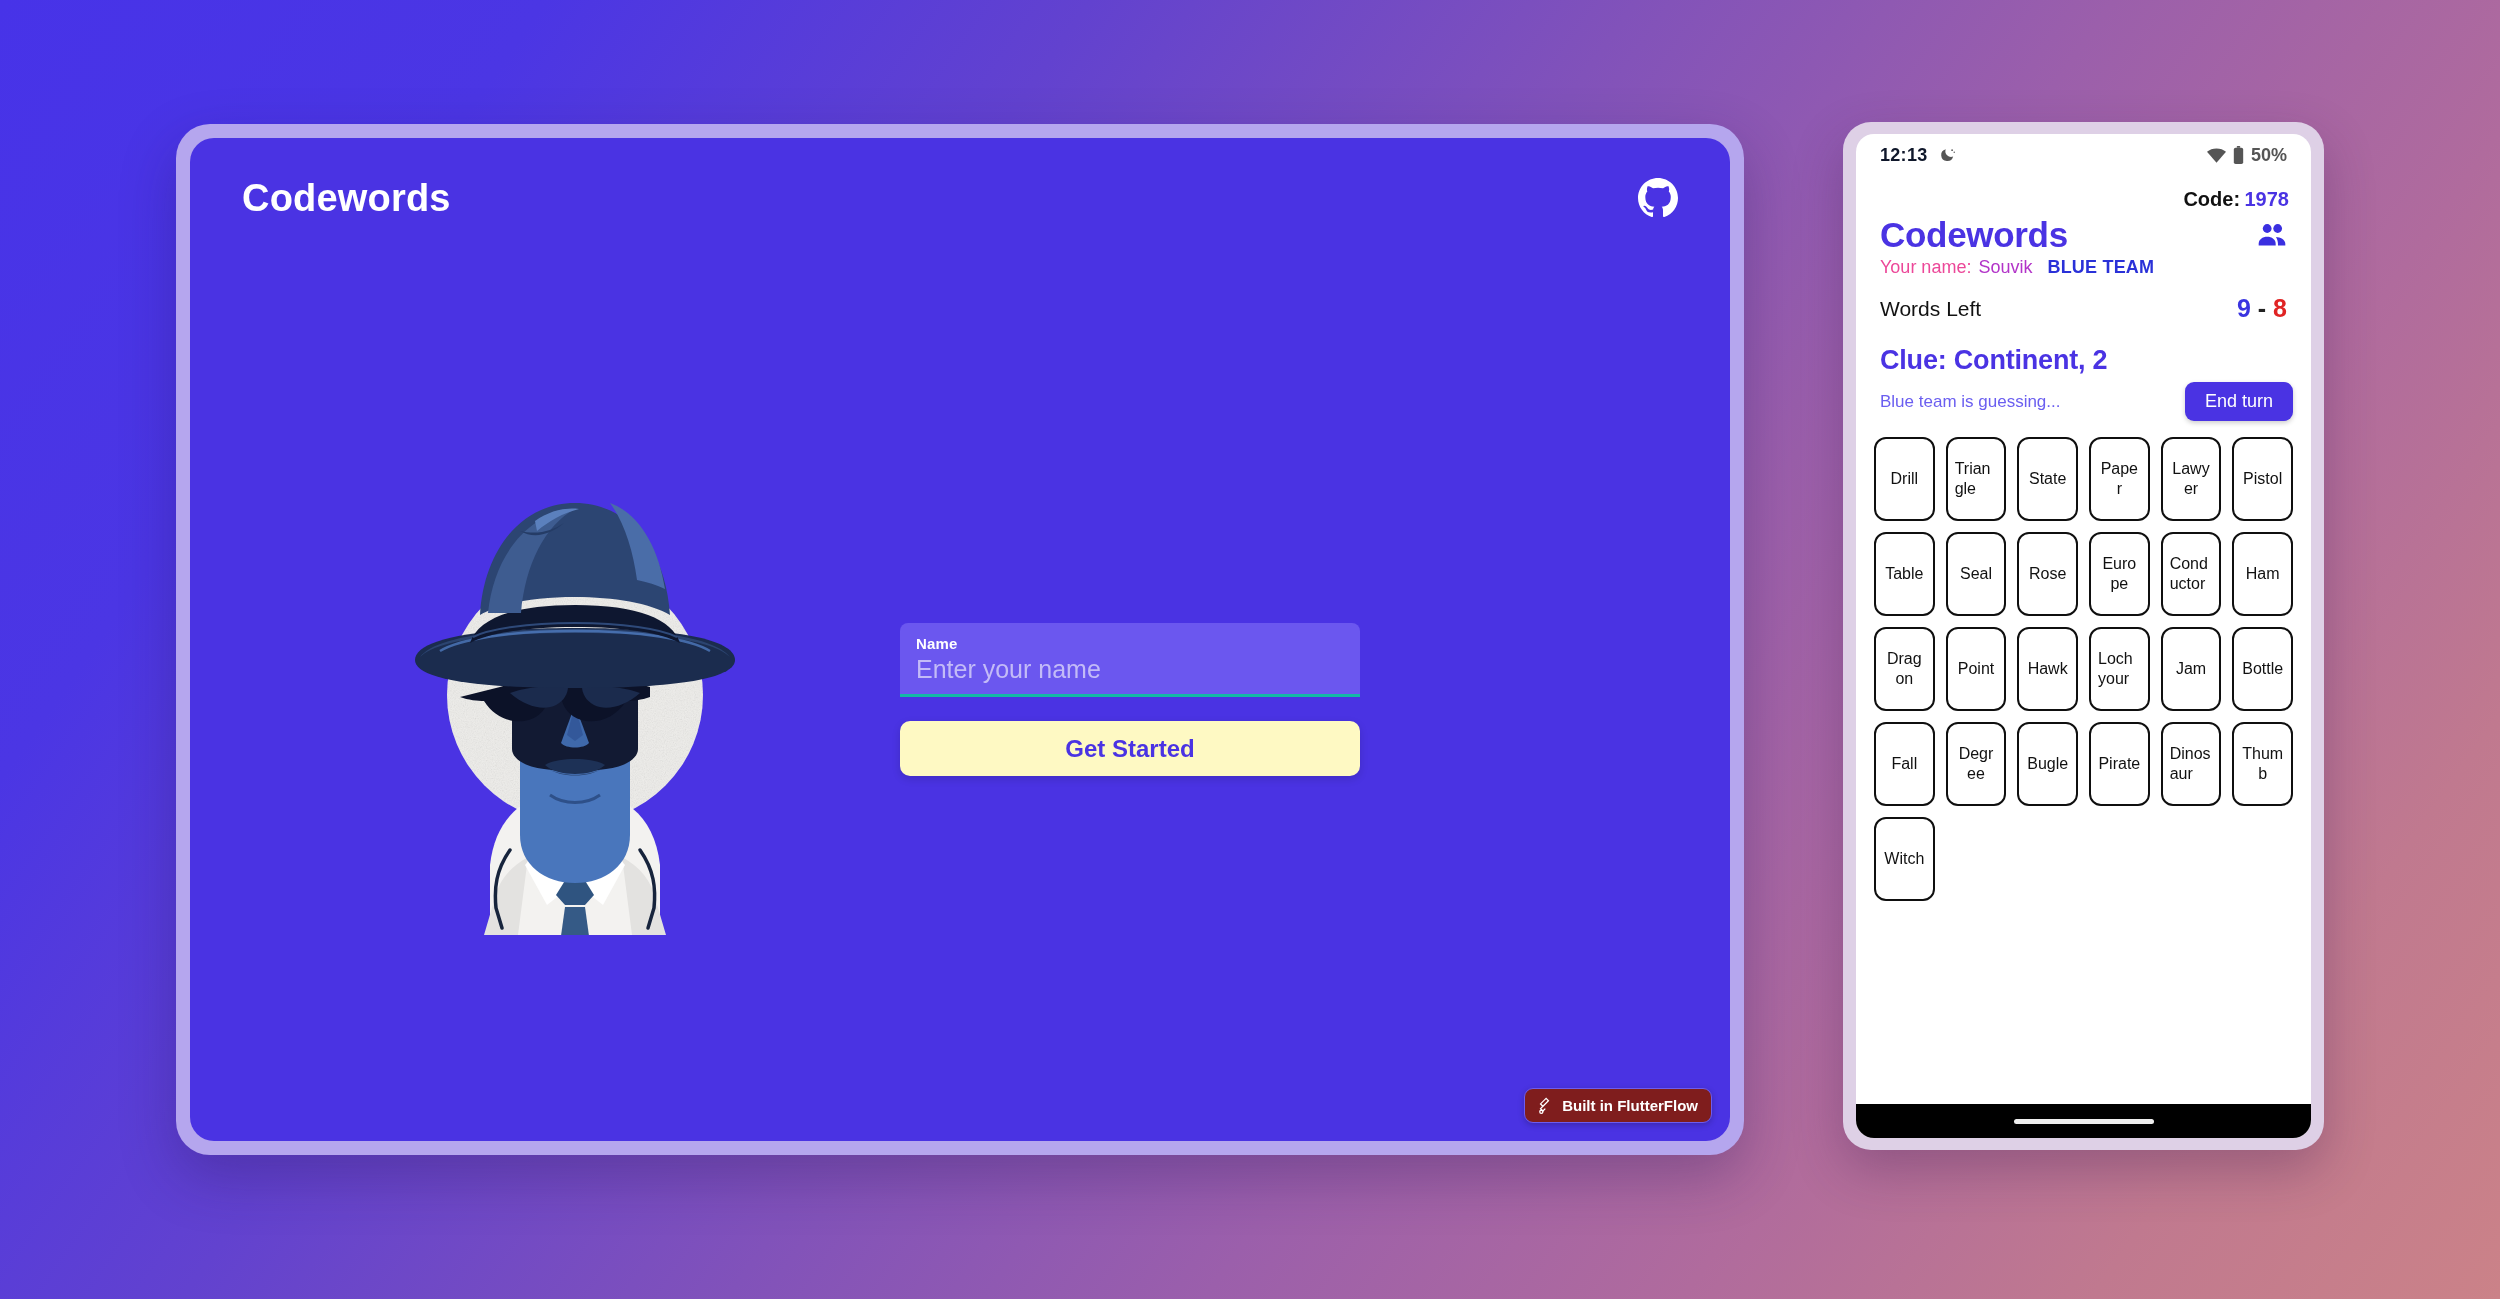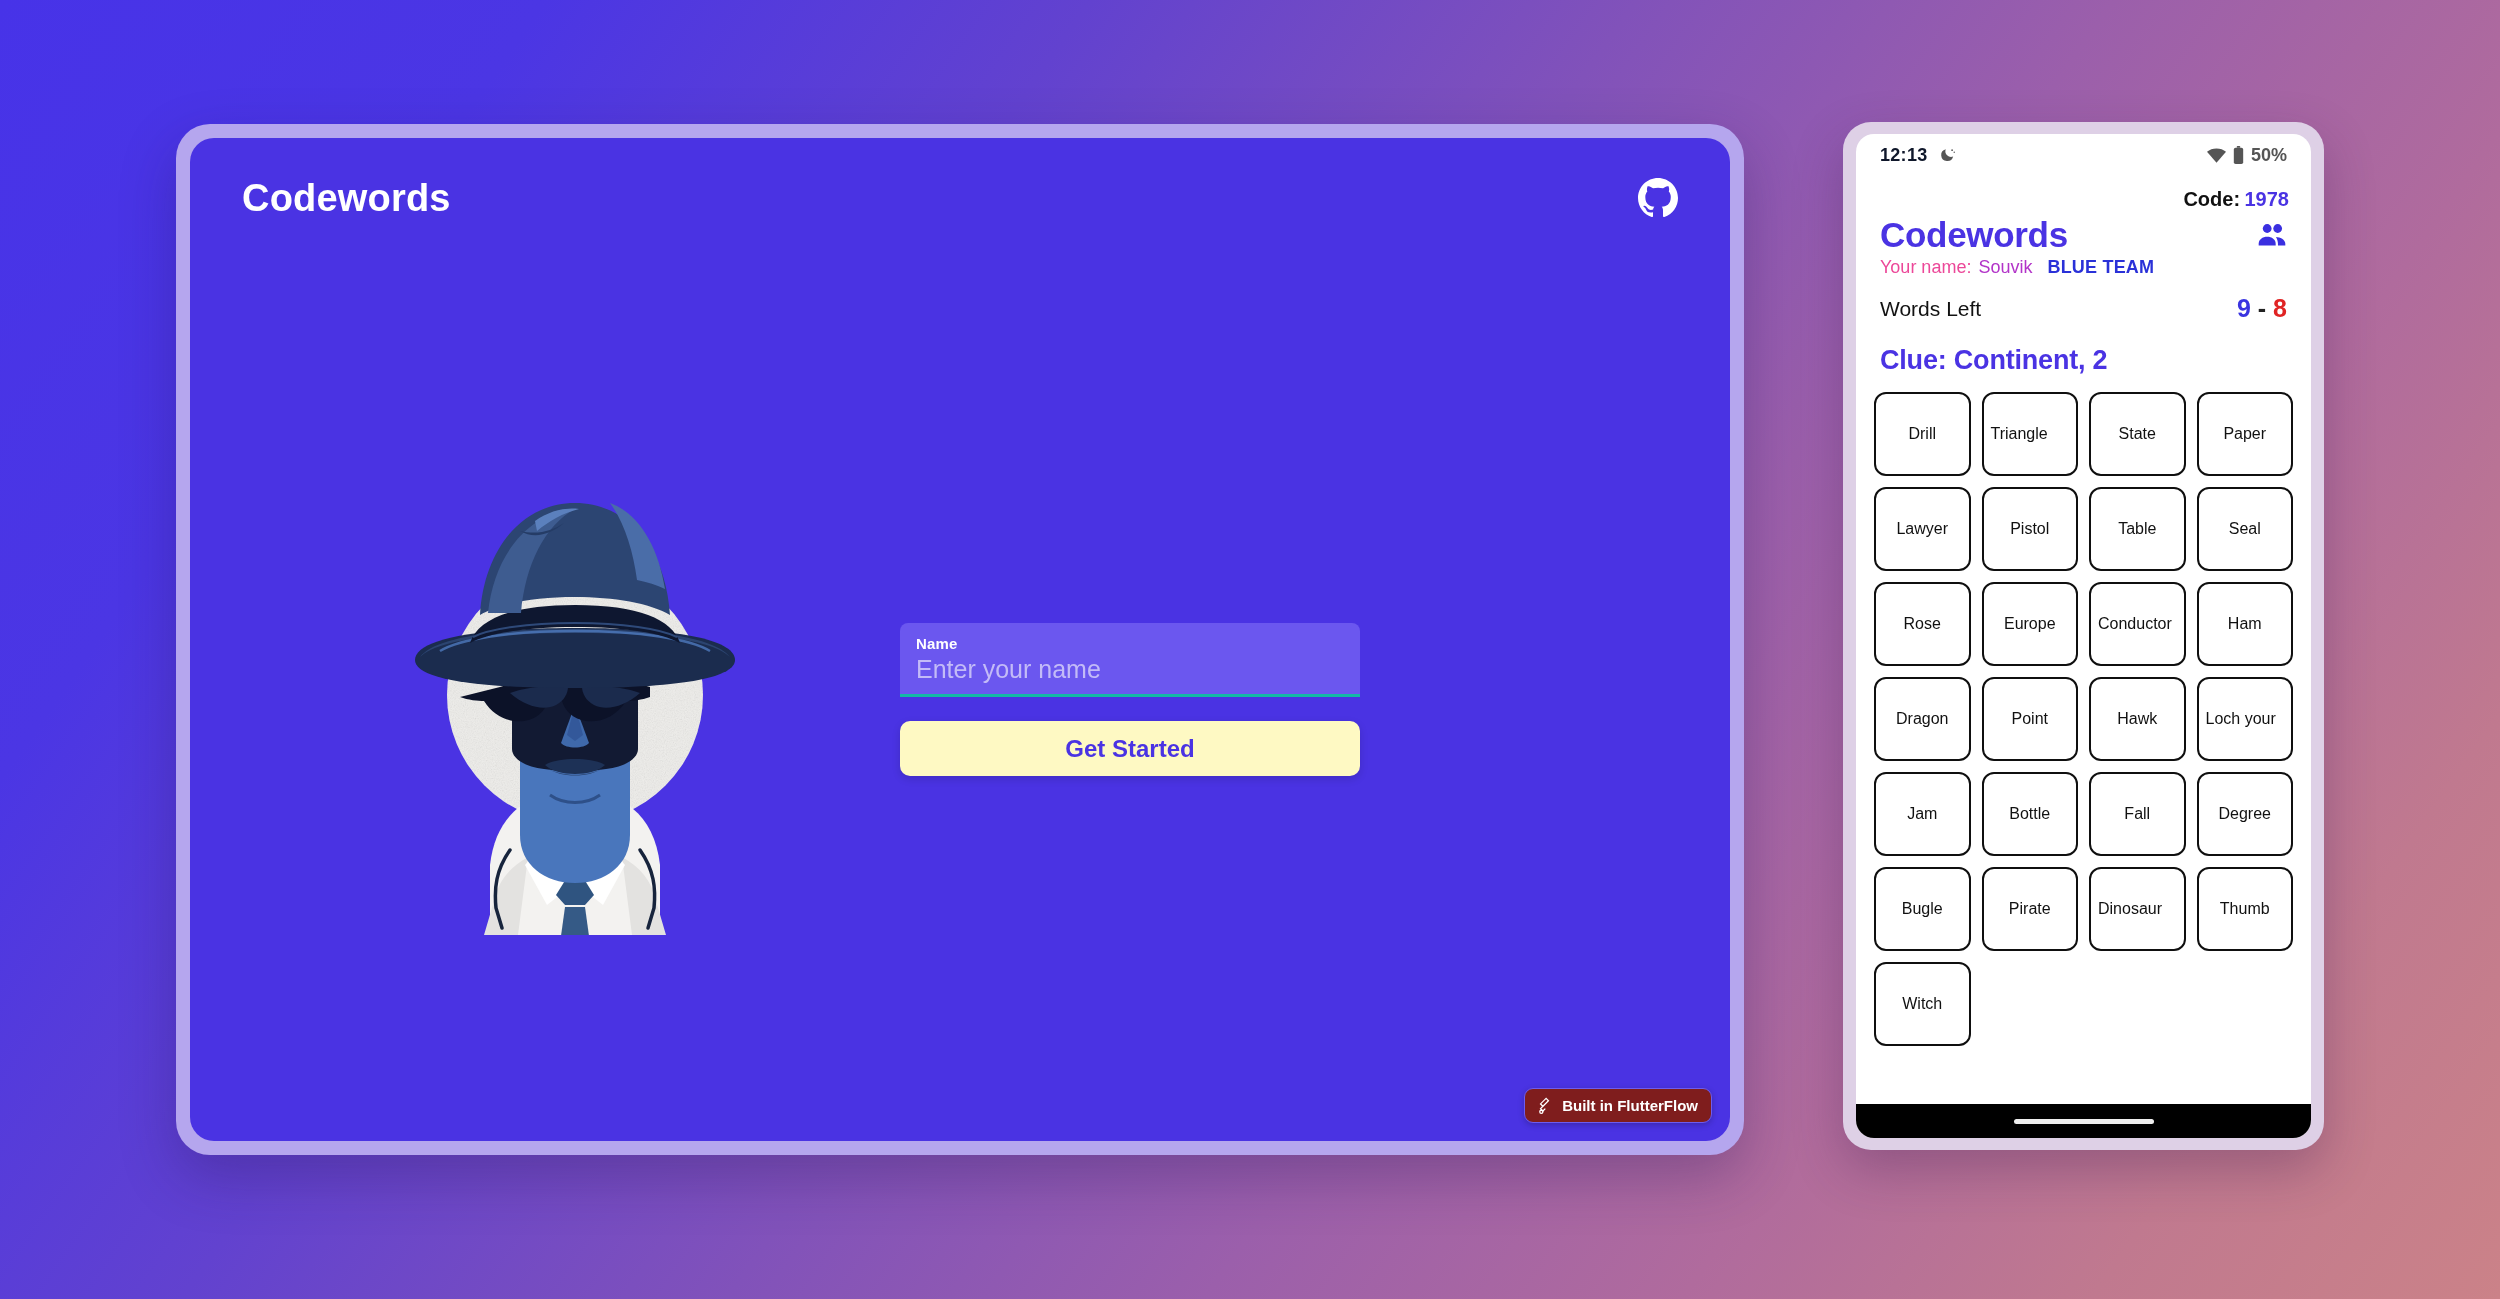--- a/index.html
+++ b/index.html
@@ -118,21 +118,21 @@
 
   .status-row{ display:flex; align-items:center; justify-content:space-between; padding:6px 4px 0 10px; }
   .guessing{ font-size:17px; color:#6a5ef0; }
   .end-turn{
     background:#4a33e3; color:#fff; border:none; border-radius:9px;
     padding:9px 20px; font-size:18px; font-family:"Liberation Sans", sans-serif;
     cursor:pointer; box-shadow:0 2px 5px rgba(0,0,0,.2);
   }
 
   .word-grid{
-    margin-top:16px; display:grid; grid-template-columns:repeat(4,1fr);
+    margin-top:16px; display:grid; grid-template-columns:repeat(6,1fr);
     gap:11px; padding:0 4px;
   }
   .word-card{
     height:84px; background:#fff; border:2.5px solid #0f0f0f; border-radius:12px;
     display:flex; align-items:center; justify-content:flex-start;
     padding:0 7px; cursor:pointer; overflow:hidden;
   }
   .word-card.center{ justify-content:center; }
   .word-card span{
     font-size:16px; color:#111; line-height:1.28;
@@ -310,20 +310,24 @@
           <span class="sc-blue">9</span>
           <span class="sc-dash">-</span>
           <span class="sc-red">8</span>
         </span>
       </div>
 
       <div class="clue-row">
         <div class="clue-text">Clue: Continent, 2</div>
       </div>
 
+      <div class="status-row">
+        <span class="guessing">Blue team is guessing...</span>
+        <button class="end-turn">End turn</button>
+      </div>
 
       <div class="word-grid" id="word-grid">
           <div class="word-card center">
             <span>Drill</span>
           </div>
           <div class="word-card wrap">
             <span>Triangle</span>
           </div>
           <div class="word-card center">
             <span>State</span>

